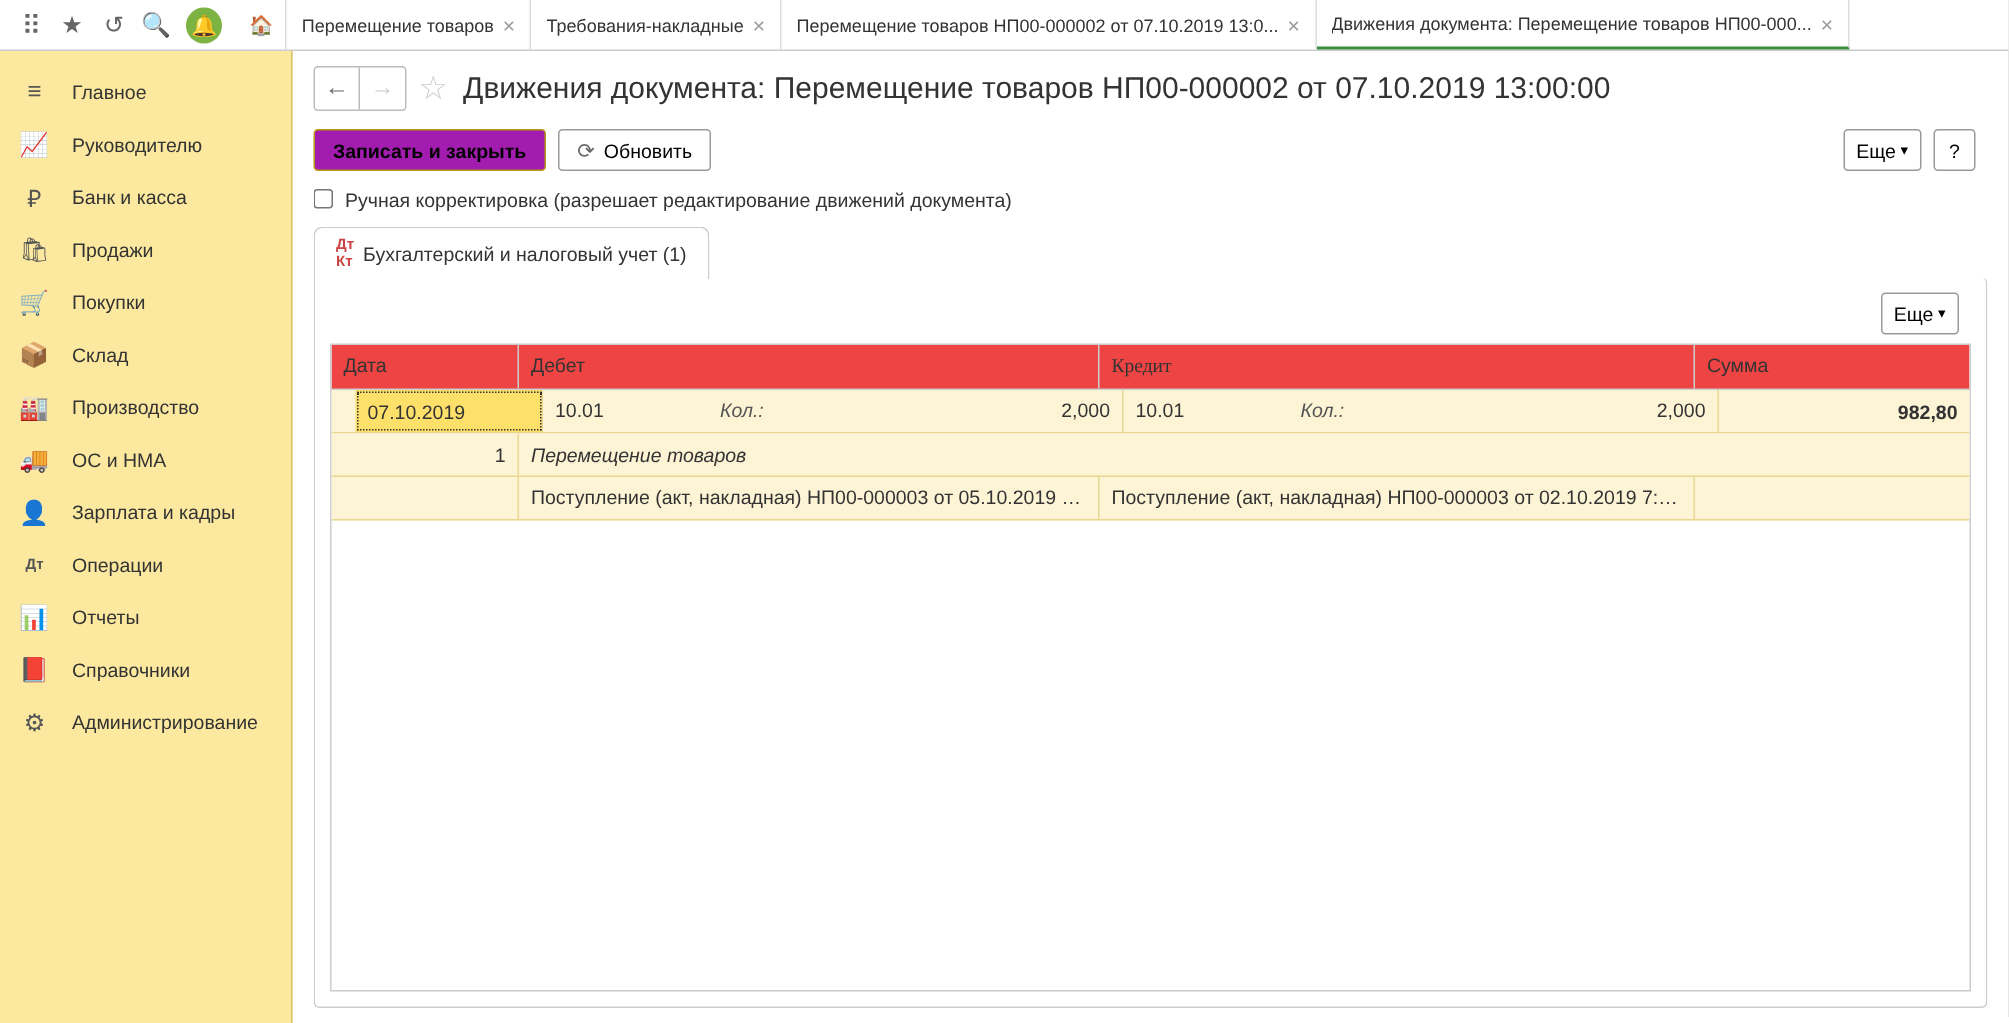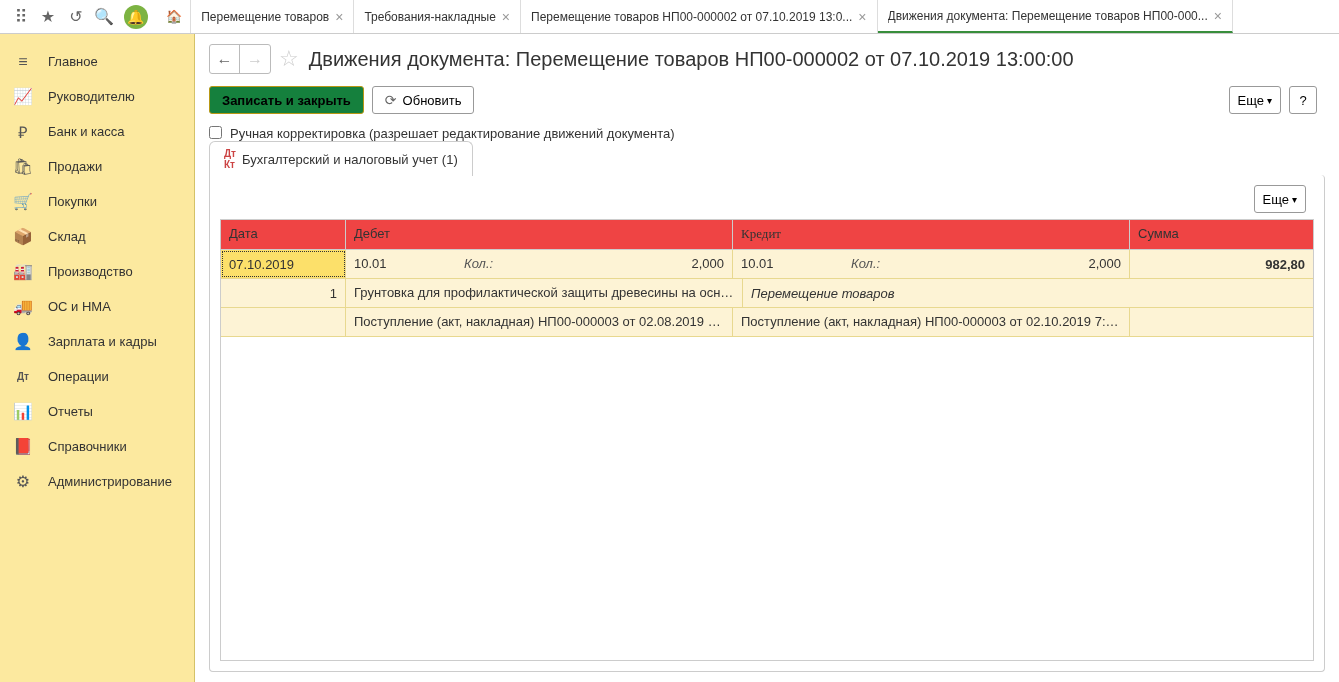--- a/index.html
+++ b/index.html
@@ -25,48 +25,48 @@
 .content { flex: 1; padding: 10px 14px; display: flex; flex-direction: column; }
 .content-header { display: flex; align-items: center; margin-bottom: 12px; }
 .nav-btns { display: flex; border: 1px solid #bbb; border-radius: 3px; margin-right: 8px; }
 .nav-btn { width: 30px; height: 28px; display: flex; align-items: center; justify-content: center; cursor: pointer; font-size: 16px; color: #666; }
 .nav-btn:first-child { border-right: 1px solid #bbb; }
 .star-icon { font-size: 22px; color: #ccc; margin-right: 10px; cursor: pointer; }
 .page-title { font-size: 20px; font-weight: normal; }
 
 .action-row { display: flex; align-items: center; margin-bottom: 12px; }
 .btn { height: 28px; border: 1px solid #999; border-radius: 3px; padding: 0 12px; display: flex; align-items: center; cursor: pointer; background: #fff; font-size: 13px; margin-right: 8px; }
-.btn.primary { background: #15803d; border-color: #b89815; font-weight: bold; }
+.btn.primary { background: #a21caf; border-color: #b89815; font-weight: bold; }
 .btn-icon { margin-right: 6px; font-size: 14px; color: #666; }
 .spacer { flex: 1; }
 .btn.more { padding: 0 8px; }
 .btn.help { width: 28px; padding: 0; justify-content: center; }
 
-.checkbox-row { display: flex; align-items: flex-start; font-size: 13px; }
+.checkbox-row { display: flex; align-items: flex-start; margin-bottom: 10px; font-size: 13px; }
 .checkbox-row input { margin-right: 8px; }
 
 .tab-panel { border: 1px solid #ccc; border-top: none; border-radius: 0 4px 4px 4px; padding: 10px; flex: 1; display: flex; flex-direction: column; position: relative; }
 .inner-tabs { display: flex; }
 .inner-tab { border: 1px solid #ccc; border-bottom: none; border-radius: 6px 6px 0 0; padding: 6px 14px; background: #fff; margin-bottom: -1px; z-index: 1; display: flex; align-items: center; cursor: pointer; font-size: 13px; }
 .inner-tab-icon { font-size: 10px; color: #c44; margin-right: 6px; font-weight: bold; }
 
 .inner-actions { display: flex; justify-content: flex-end; margin-bottom: 6px; }
 
 .grid { border: 1px solid #ccc; flex: 1; overflow: auto; }
 .grid-header { display: flex; background: #ef4444; border-bottom: 1px solid #ccc; height: 30px; font-size: 13px; }
 .gh { padding: 6px 8px; border-right: 1px solid #ccc; }
 .gh.date { width: 125px; }
 .gh.debit { width: 387px; }
 .gh.credit { width: 397px; font-family: Liberation Serif, serif; }
 .gh.sum { flex: 1; border-right: none; }
 
 .grid-row { display: flex; background: #fdf3d5; border-bottom: 1px solid #e8d88f; min-height: 29px; font-size: 13px; }
 .gc { padding: 5px 8px; border-right: 1px solid #e8d88f; display: flex; align-items: center; }
 .gc.date { width: 125px; }
-.gc.date.sel { background: #fce06a; outline: 1px dotted #333; outline-offset: -2px; }
+.gc.date.sel { background: #fce06a; outline: 1px dotted #333; outline-offset: -2px; margin-left: 16px; }
 .gc.num { width: 125px; justify-content: flex-end; }
 .gc.debit { width: 387px; white-space: nowrap; overflow: hidden; text-overflow: ellipsis; display: block; padding: 6px 8px; }
 .gc.credit { width: 397px; white-space: nowrap; overflow: hidden; text-overflow: ellipsis; display: block; padding: 6px 8px; }
 .gc.sum { flex: 1; border-right: none; justify-content: flex-end; font-weight: bold; }
 .gc.sum.italic { font-weight: normal; font-style: italic; justify-content: flex-start; }
 
 .acct-row { display: flex; width: 100%; align-items: center; }
 .acct-code { font-weight: normal; width: 110px; }
 .acct-qty { font-style: italic; color: #555; flex: 1; }
 .acct-val { text-align: right; width: 100px; }
@@ -219,25 +219,24 @@
             <div class="acct-row">
               <span class="acct-code">10.01</span>
               <span class="acct-qty">Кол.:</span>
               <span class="acct-val">2,000</span>
             </div>
           </div>
           <div class="gc sum">982,80</div>
         </div>
         <div class="grid-row">
           <div class="gc num">1</div>
-          <div class="gc credit">Грунтовка для профилактической защиты древесины на осно...</div>
           <div class="gc sum italic">Перемещение товаров</div>
         </div>
         <div class="grid-row">
           <div class="gc date"></div>
-          <div class="gc debit">Поступление (акт, накладная) НП00-000003 от 02.08.2019 7:...</div>
+          <div class="gc debit">Поступление (акт, накладная) НП00-000003 от 05.10.2019 7:...</div>
           <div class="gc credit">Поступление (акт, накладная) НП00-000003 от 02.10.2019 7:0...</div>
           <div class="gc sum"></div>
         </div>
       </div>
     </div>
   </div>
 </div>
 
 </body></html>

